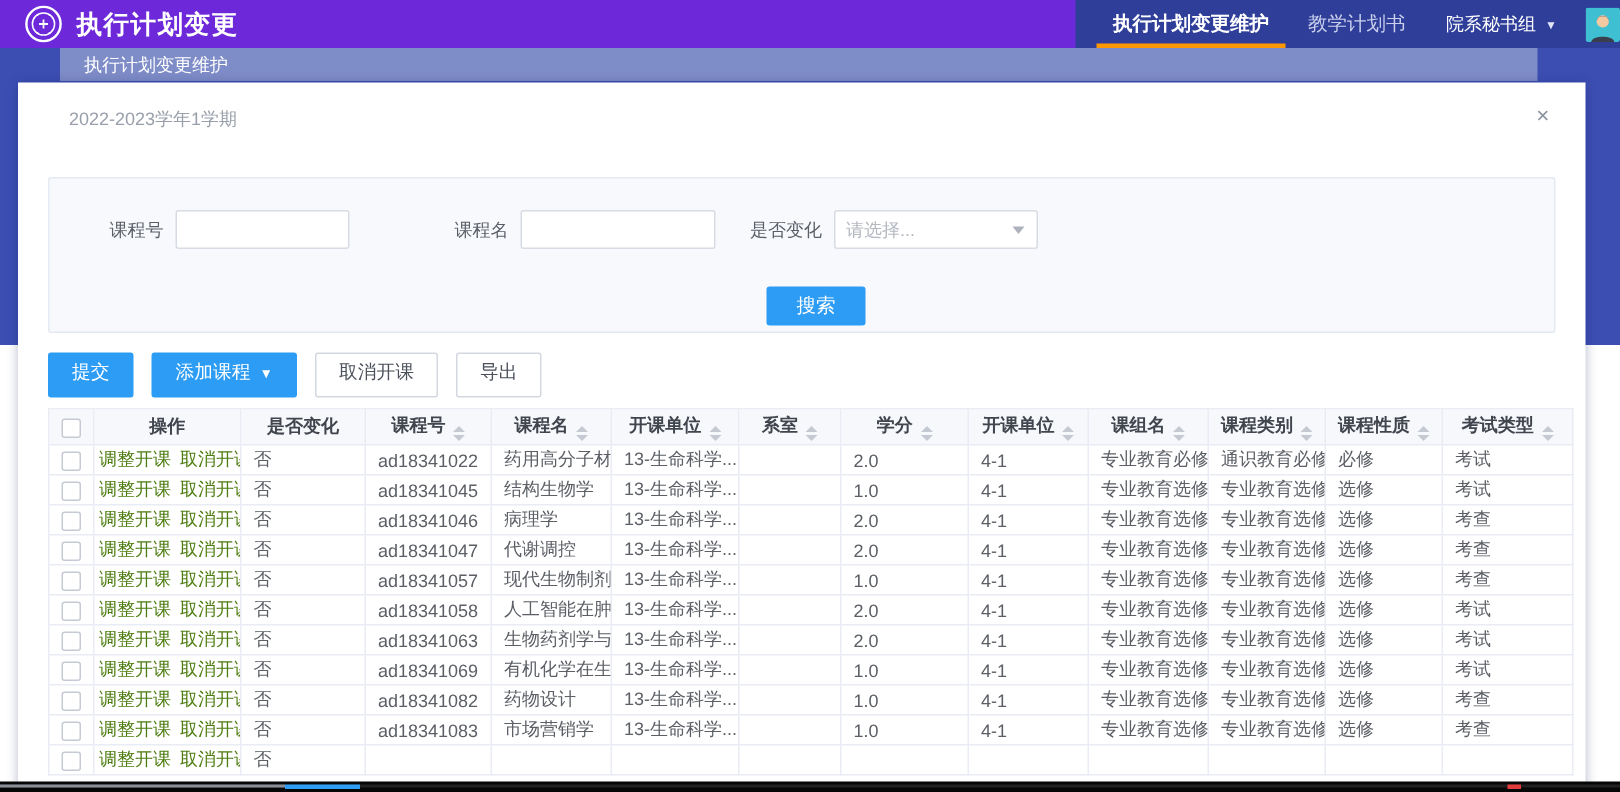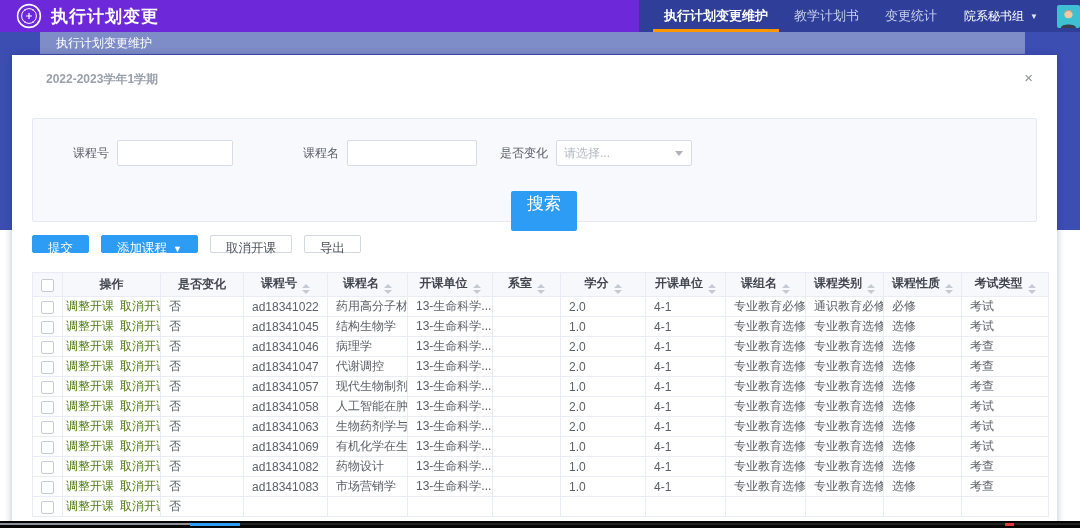--- a/index.html
+++ b/index.html
@@ -22,43 +22,43 @@
   .avatar{width:23px;height:23px;border-radius:2px;margin-left:9px;overflow:hidden;flex:none}
 
   
   .subbar{position:absolute;top:32px;left:40px;width:985px;height:22px;background:#7e8cc7;color:#fff;font-size:12px;line-height:22px;padding-left:16px;z-index:5}
 
   
   .panel{position:absolute;left:12px;top:55px;width:1045px;height:473px;background:#fff;box-shadow:0 0 7px rgba(20,30,90,.3);z-index:6;overflow:hidden}
   .close-btn{position:absolute;top:15px;right:24px;font-size:15px;color:#8d939e;cursor:pointer;line-height:1}
   .dlg-title-row{position:absolute;top:16px;left:20px;display:flex;align-items:baseline}
   .dlg-title{font-size:17px;font-weight:bold;color:#303133}
-  .dlg-term{font-size:12px;color:#9aa0ab;margin-left:14px;font-weight:bold}
+  .dlg-term{font-size:12px;color:#9aa0ab;margin-left:14px;font-weight:normal}
 
   
   .filter-box{position:absolute;top:63px;left:20px;width:1005px;height:104px;background:#f7f9fc;border:1px solid #e5e9f2;border-radius:2px}
   .f-label{position:absolute;top:21px;height:26px;line-height:26px;font-size:12px;color:#5a5e66;text-align:right}
   .l1{left:0;width:76px}
   .l2{left:230px;width:76px}
   .l3{left:455px;width:60px}
   .f-input{position:absolute;top:21px;height:26px;background:#fff;border:1px solid #d7dbe4;border-radius:2px;font-size:12px;padding:0 6px;color:#333;outline:none}
   .i1{left:84px;width:116px}
   .i2{left:314px;width:130px}
   .f-select{position:absolute;top:21px;left:523px;width:136px;height:26px;background:#fff;border:1px solid #d7dbe4;border-radius:2px;cursor:pointer}
   .f-select .ph{display:block;color:#b4b8c0;font-size:12px;line-height:24px;padding-left:7px}
   .f-select .sc{position:absolute;right:8px;top:10px;width:0;height:0;border-left:4px solid transparent;border-right:4px solid transparent;border-top:5px solid #aeb2bc}
-  .search-btn{position:absolute;left:478px;top:72px;width:66px;height:40px;background:#2d9cf4;color:#fff;font-size:17px;border-radius:2px;line-height:26px;text-align:center;cursor:pointer}
+  .search-btn{position:absolute;left:478px;top:72px;width:66px;height:26px;background:#2d9cf4;color:#fff;font-size:13px;border-radius:2px;line-height:26px;text-align:center;cursor:pointer}
   .filter-links{position:absolute;right:12px;top:78px;font-size:12px;display:flex;align-items:center}
   .filter-links a{color:#2d9cf4;text-decoration:none;cursor:pointer}
   .filter-links .sep{color:#2d9cf4;margin:0 4px}
   .filter-links .collapse{margin-left:16px}
 
   
   .toolbar{position:absolute;top:180px;left:20px;display:flex;gap:12px}
-  .btn{height:18px;line-height:25px;font-size:12.5px;border-radius:2px;text-align:center;cursor:pointer;padding:0 15px;border:1px solid transparent;white-space:nowrap}
+  .btn{height:30px;line-height:25px;font-size:12.5px;border-radius:2px;text-align:center;cursor:pointer;padding:0 15px;border:1px solid transparent;white-space:nowrap}
   .btn.primary{background:#2d9cf4;color:#fff;border-color:#2d9cf4}
   .btn.plain{background:#fff;border-color:#d3d7e0;color:#4b505a}
   .btn .dd{font-size:9px;margin-left:6px}
 
   
   .table-wrap{position:absolute;top:217px;left:20px;width:1016px}
   table{border-collapse:collapse;table-layout:fixed;width:1016px;font-size:12px}
   th,td{border:1px solid #e9ecf4;overflow:hidden;white-space:nowrap}
   th{height:24px;background:#f7f8fc;color:#41454d;font-weight:bold;text-align:center;padding:0 2px}
   td{height:20px;color:#5c6066;text-align:left;padding:0 0 0 8px}
@@ -91,21 +91,20 @@
       <path d="M10 13h6 M13 10v6" stroke="#ffffff" stroke-width="1.2" fill="none"></path>
       <path d="M8.5 6.5l1 .8 M17.5 6.5l-1 .8 M8.5 19.5l1-.8 M17.5 19.5l-1-.8" stroke="#ffffff" stroke-width="1" fill="none"></path>
     </svg>
   </span>
   <span class="app-title">执行计划变更</span>
 
   <div class="nav">
     <div style="display:flex">
         <div class="tab active">执行计划变更维护</div>
         <div class="tab">教学计划书</div>
-        <div class="tab">变更统计</div>
       </div>
     <div class="user">
       <span>院系秘书组</span>
       <span class="caret">▼</span>
     </div>
     <span class="avatar">
       <svg width="23" height="23" viewBox="0 0 23 23">
         <rect width="23" height="23" fill="#3fc0d2"></rect>
         <circle cx="11.5" cy="9.2" r="4.1" fill="#f3c9a2"></circle>
         <path d="M7.3 9a4.3 4.3 0 0 1 8.4 0c-.9-2.3-2-3.2-4.2-3.2S8.2 6.7 7.3 9z" fill="#2e2e38"></path>

